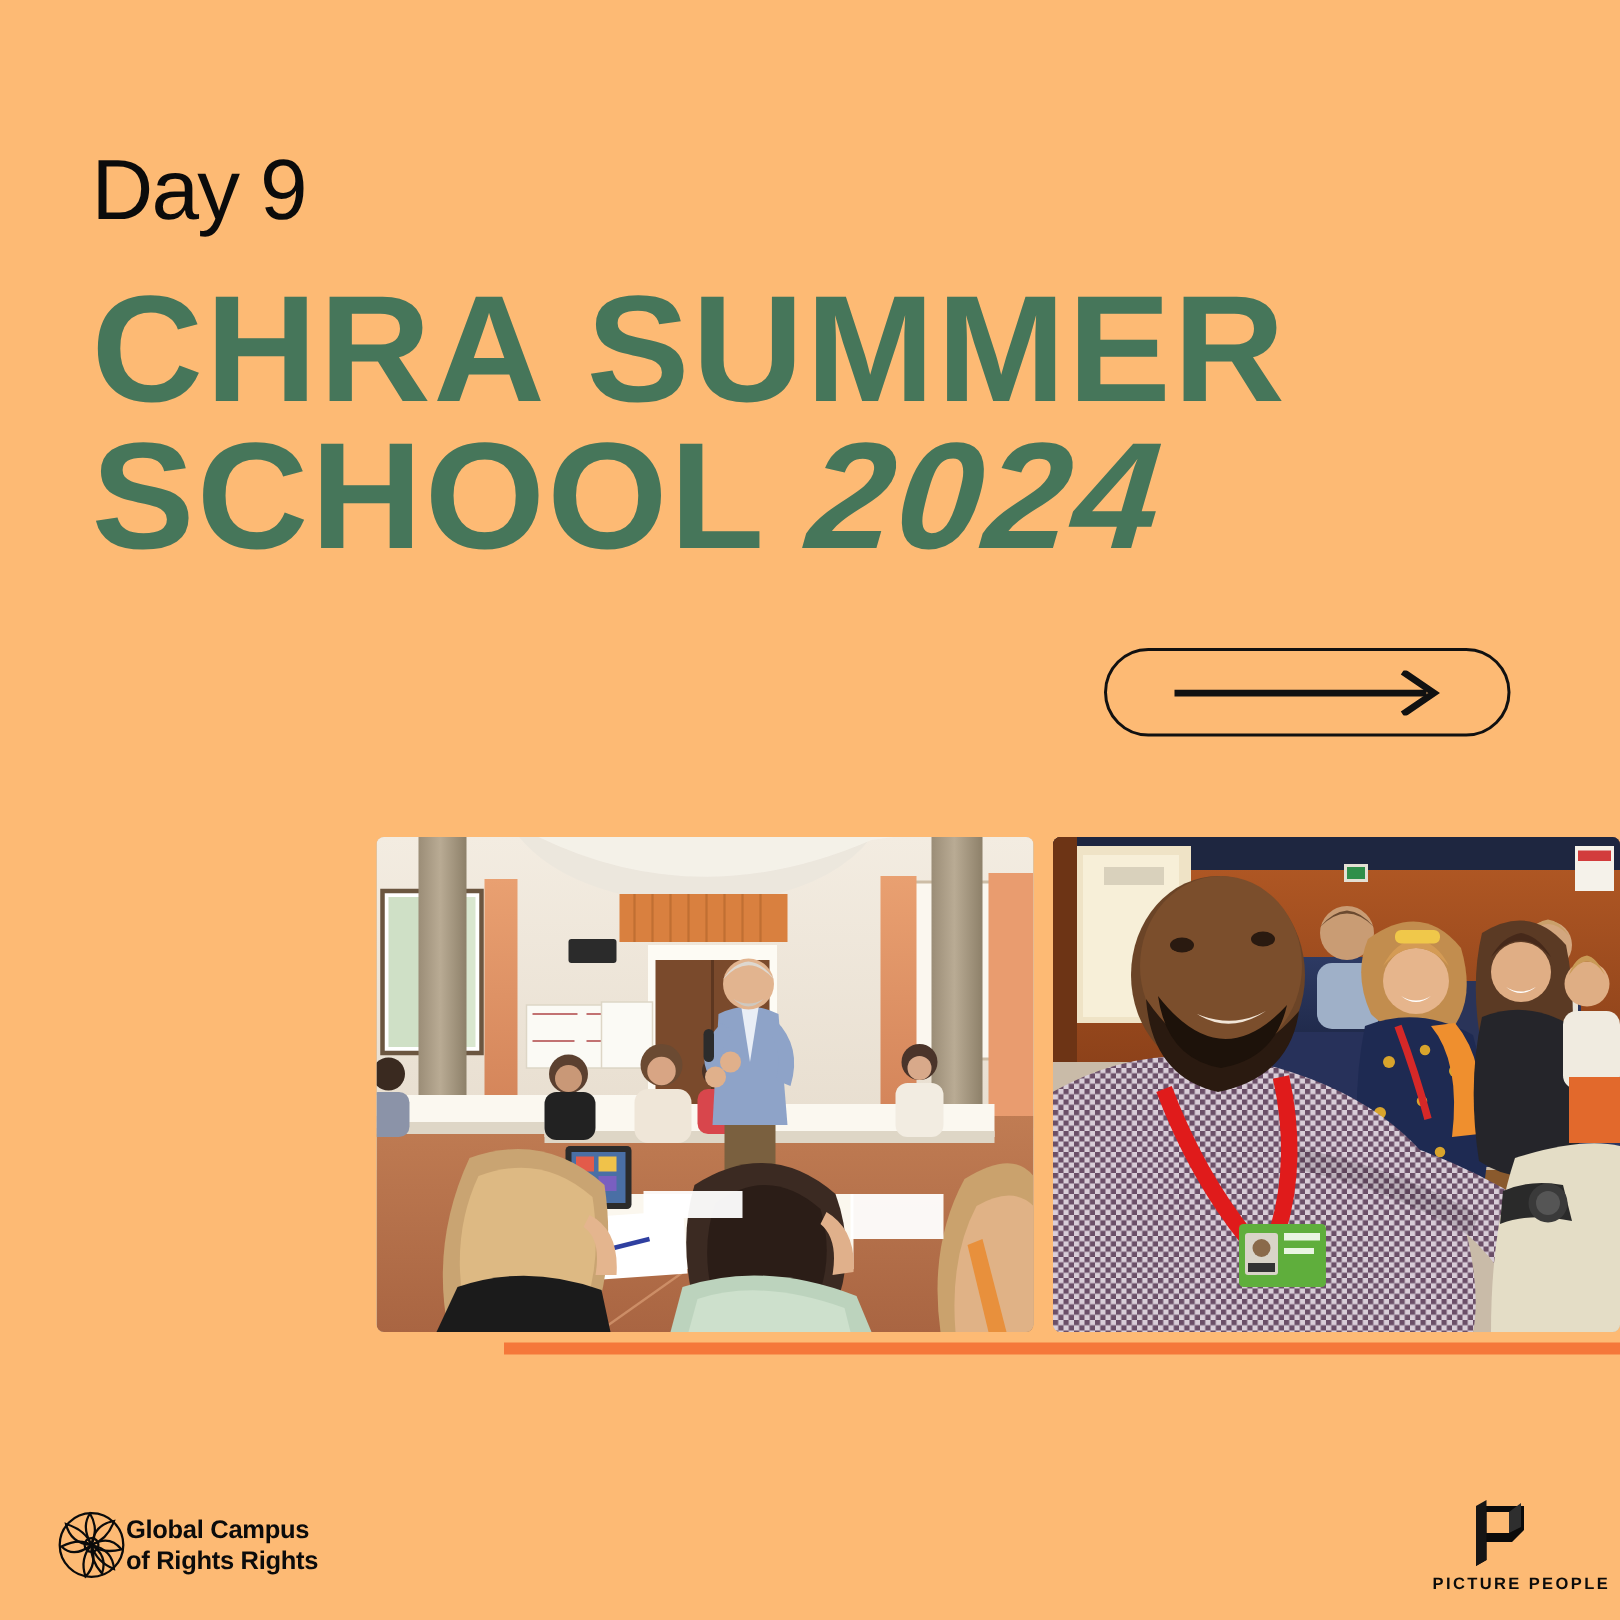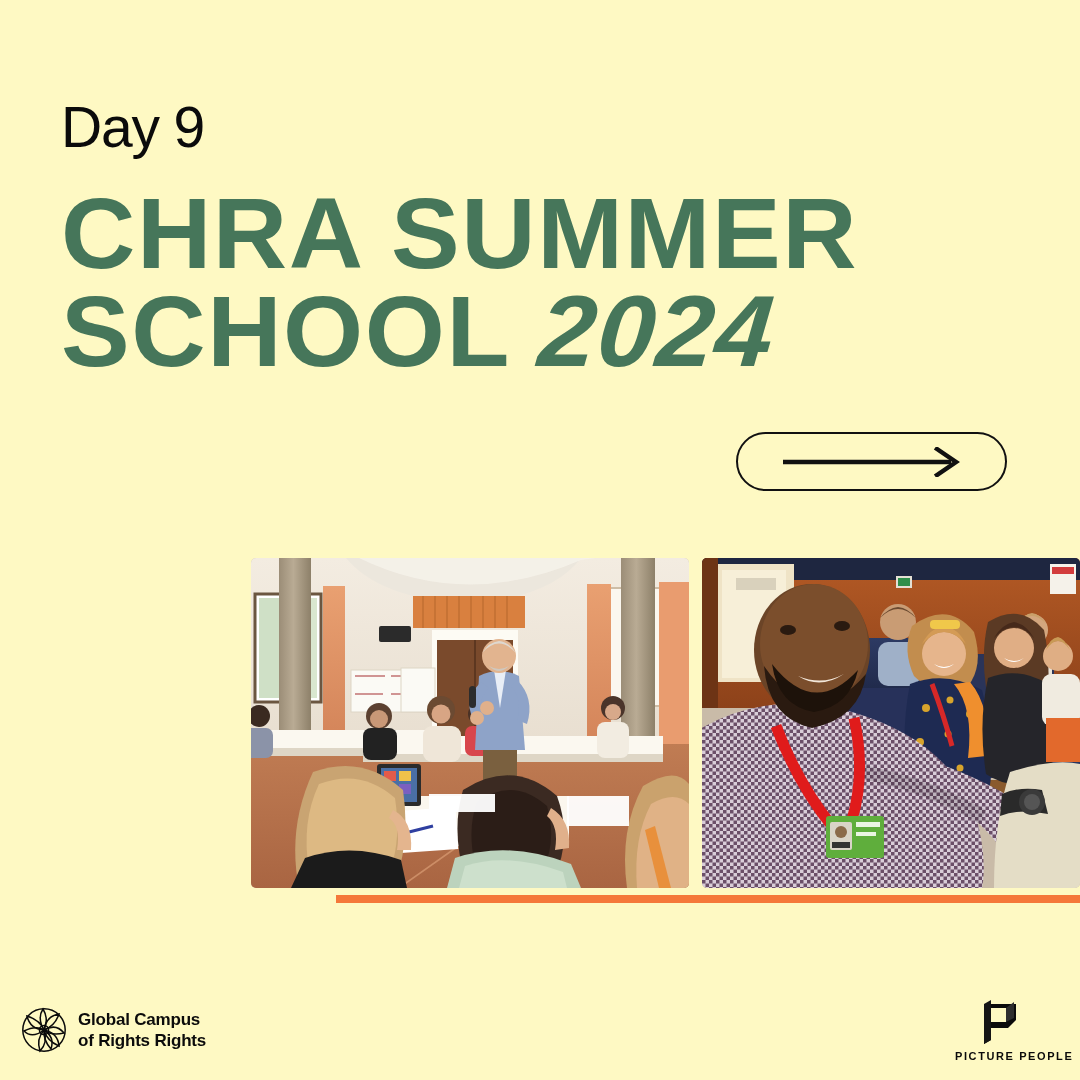--- a/index.html
+++ b/index.html
@@ -4,21 +4,21 @@
 <title>CHRA Summer School 2024 — Day 9</title>
 <style>
   html,body{margin:0;padding:0;}
   body{
     width:1080px;height:1080px;
     background:#FDFBEE;
     font-family:"Liberation Sans", sans-serif;
     overflow:hidden;
     position:relative;
   }
-  .canvas{position:relative;width:1080px;height:1080px;background:#fef9c3;}
+  .canvas{position:relative;width:1080px;height:1080px;background:#fdba74;}
 
   
   .eyebrow{
     position:absolute;left:61px;top:99px;
     font-size:57px;font-weight:500;color:#0B0B0B;
     letter-spacing:-1.2px;line-height:1;
   }
 
   
   .headline{
@@ -63,22 +63,22 @@
 
   
   .orange-rule{
     position:absolute;left:336px;top:895px;
     width:744px;height:8px;
     background:#F5783A;
   }
 
   
   .logo-gc{
-    position:absolute;left:21px;top:1007px;
-    display:flex;align-items:center;gap:11px;
+    position:absolute;left:38px;top:1007px;
+    display:flex;align-items:center;
   }
   .logo-gc .mark{width:46px;height:46px;flex:0 0 46px;}
   .logo-gc .mark svg{display:block;}
   .logo-gc .words{
     font-size:17px;font-weight:bold;color:#0B0B0B;
     line-height:21px;letter-spacing:-0.2px;white-space:nowrap;
   }
   .logo-pp{
     position:absolute;left:955px;top:1000px;
     width:90px;text-align:center;

